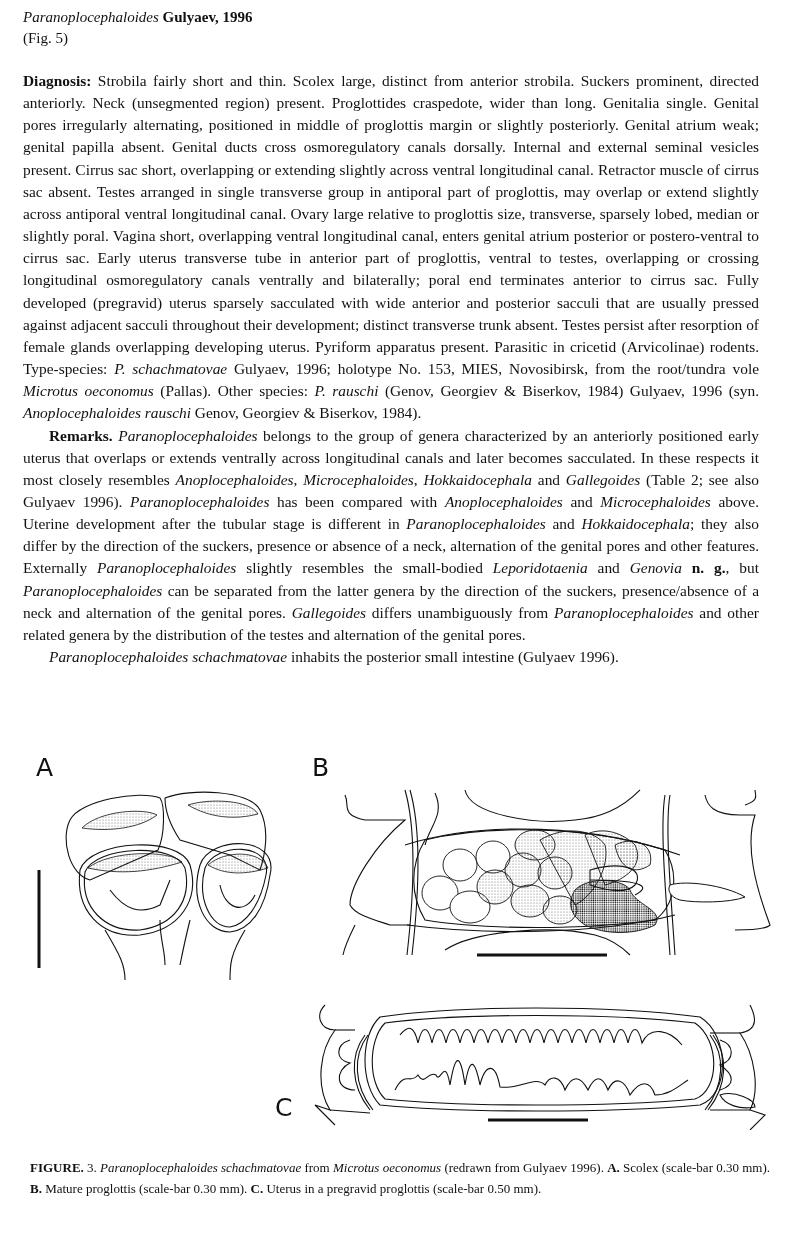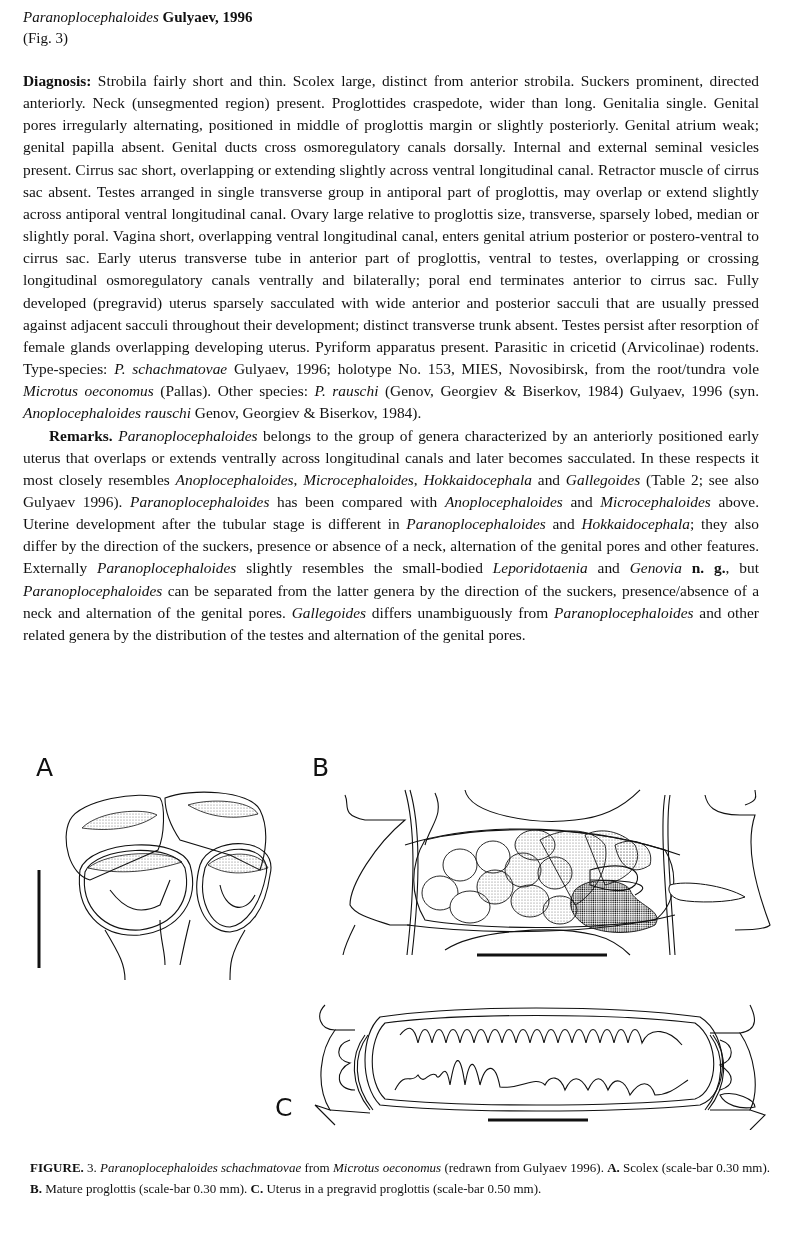--- a/index.html
+++ b/index.html
@@ -12,26 +12,27 @@
   i { font-style:italic; }
   .panel-label { position:absolute; font-family:"DejaVu Sans", sans-serif; font-size:25px; color:#111; }
   .fig { position:absolute; }
   .caption { position:absolute; left:30px; top:1157px; width:742px; font-size:13px; line-height:21px; }
 </style>
 </head>
 <body>
 
 <div class="heading">
   <div><i>Paranoplocephaloides</i><b> Gulyaev, 1996</b></div>
-  <div>(Fig. 3)</div>
+  <div>(Fig. 5)</div>
 </div>
 
 <div class="body-text">
   <p><b>Diagnosis:</b><span><span> Strobila fairly short and thin. Scolex large, distinct from anterior strobila. Suckers prominent, directed anteriorly. Neck (unsegmented region) present. Proglottides craspedote, wider than long. Genitalia single. Genital pores irregularly alternating, positioned in middle of proglottis margin or slightly posteriorly. Genital atrium weak; genital papilla absent. Genital ducts cross osmoregulatory canals dorsally. Internal and external seminal vesicles present. Cirrus sac short, overlapping or extending slightly across ventral longitudinal canal. Retractor muscle of cirrus sac absent. Testes arranged in single transverse group in antiporal part of proglottis, may overlap or extend slightly across antiporal ventral longitudinal canal. Ovary large relative to proglottis size, transverse, sparsely lobed, median or slightly poral. Vagina short, overlapping ventral longitudinal canal, enters genital atrium posterior or postero-ventral to cirrus sac. Early uterus transverse tube in anterior part of proglottis, ventral to testes, overlapping or crossing longitudinal osmoregulatory canals ventrally and bilaterally; poral end terminates anterior to cirrus sac. Fully developed (pregravid) uterus sparsely sacculated with wide anterior and posterior sacculi that are usually pressed against adjacent sacculi throughout their development; distinct transverse trunk absent. Testes persist after resorption of female glands overlapping developing uterus. Pyriform apparatus present. Parasitic in cricetid (Arvicolinae) rodents. Type-species: </span><i>P. schachmatovae</i><span> Gulyaev, 1996; holotype No. 153, MIES, Novosibirsk, from the root/tundra vole </span><i>Microtus oeconomus</i><span> (Pallas). Other species: </span><i>P. rauschi</i><span> (Genov, Georgiev &amp; Biserkov, 1984) Gulyaev, 1996 (syn. </span><i>Anoplocephaloides rauschi</i><span> Genov, Georgiev &amp; Biserkov, 1984).</span></span></p>
   <p class="indent"><b>Remarks.</b><span><span> </span><i>Paranoplocephaloides</i><span> belongs to the group of genera characterized by an anteriorly positioned early uterus that overlaps or extends ventrally across longitudinal canals and later becomes sacculated. In these respects it most closely resembles </span><i>Anoplocephaloides</i><span>, </span><i>Microcephaloides</i><span>, </span><i>Hokkaidocephala</i><span> and </span><i>Gallegoides</i><span> (Table 2; see also Gulyaev 1996). </span><i>Paranoplocephaloides</i><span> has been compared with </span><i>Anoplocephaloides</i><span> and </span><i>Microcephaloides</i><span> above. Uterine development after the tubular stage is different in </span><i>Paranoplocephaloides</i><span> and </span><i>Hokkaidocephala</i><span>; they also differ by the direction of the suckers, presence or absence of a neck, alternation of the genital pores and other features. Externally </span><i>Paranoplocephaloides</i><span> slightly resembles the small-bodied </span><i>Leporidotaenia</i><span> and </span><i>Genovia</i><b> n. g.</b><span>, but </span><i>Paranoplocephaloides</i><span> can be separated from the latter genera by the direction of the suckers, presence/absence of a neck and alternation of the genital pores. </span><i>Gallegoides</i><span> differs unambiguously from </span><i>Paranoplocephaloides</i><span> and other related genera by the distribution of the testes and alternation of the genital pores.</span></span></p>
+  <p class="indent"><span><i>Paranoplocephaloides schachmatovae</i><span> inhabits the posterior small intestine (Gulyaev 1996).</span></span></p>
 </div>
 
 <div class="panel-label" style="left:36px; top:753px;">A</div>
 <svg class="fig" style="left:30px; top:780px;" width="250" height="200" viewBox="0 0 250 200">
   <defs>
     <pattern id="dots" width="3" height="3" patternUnits="userSpaceOnUse">
         <circle cx="1" cy="1" r="0.5" fill="#555"></circle>
       </pattern>
     <pattern id="dense" width="2.2" height="2.2" patternUnits="userSpaceOnUse">
         <circle cx="1" cy="1" r="0.7" fill="#222"></circle>

